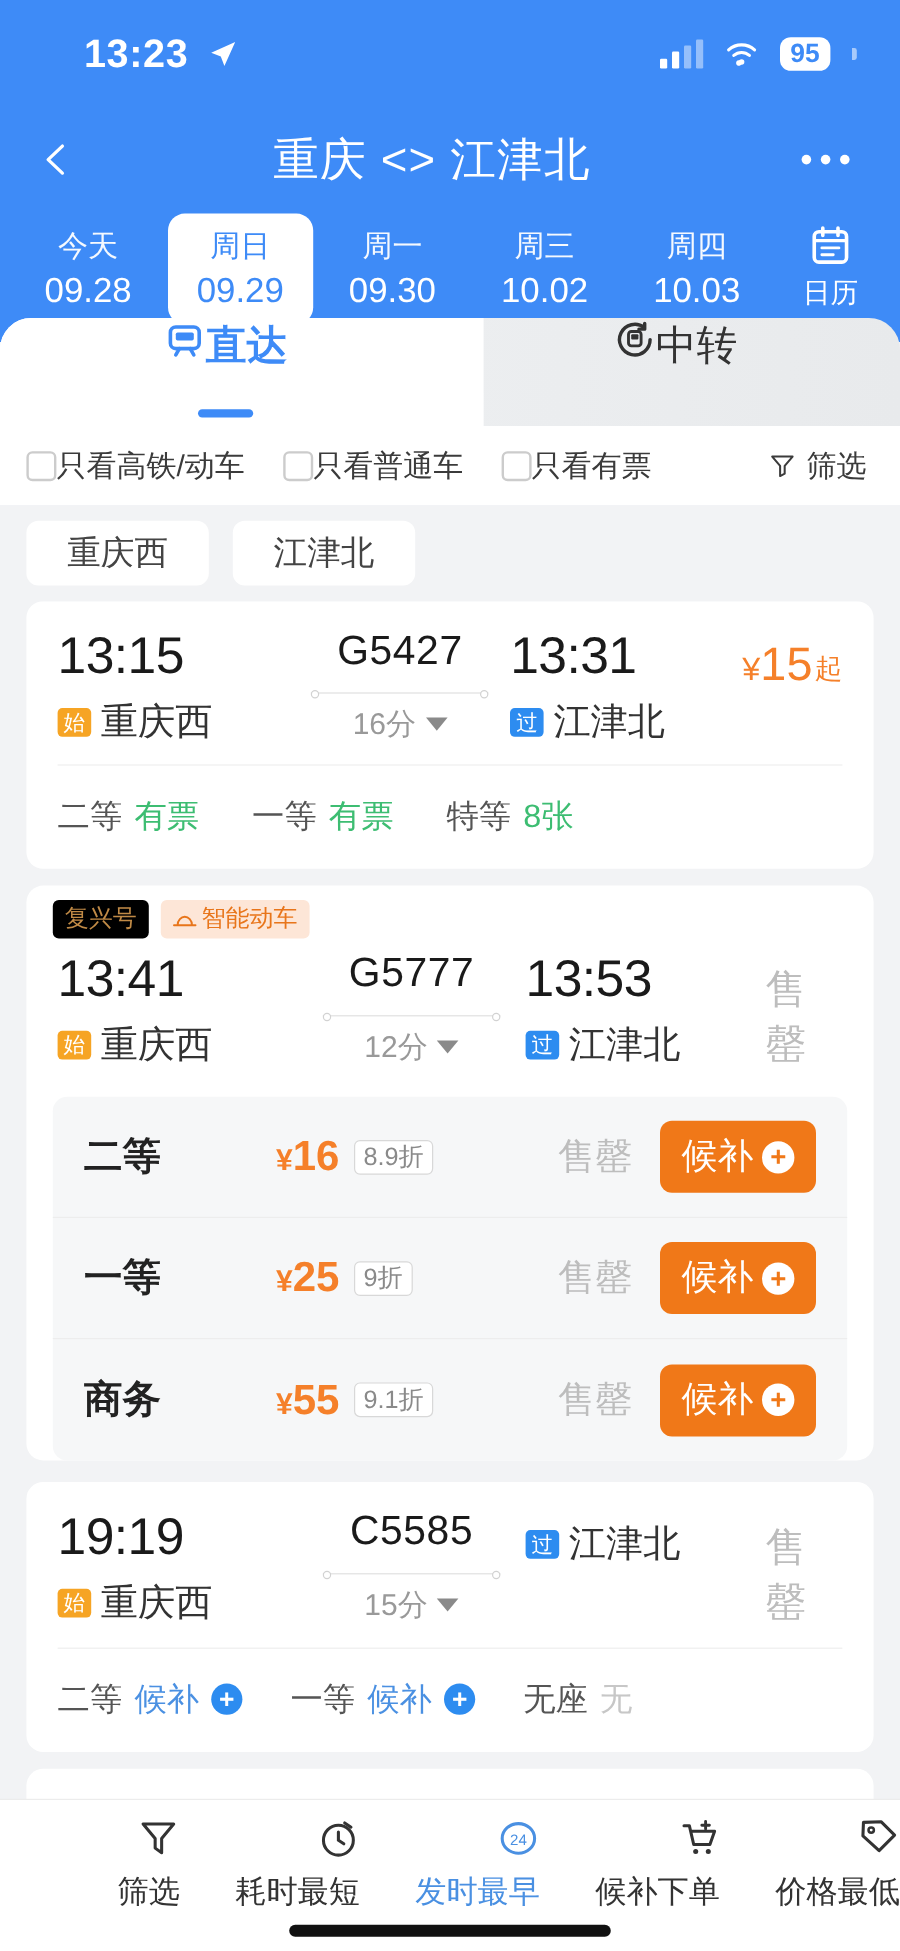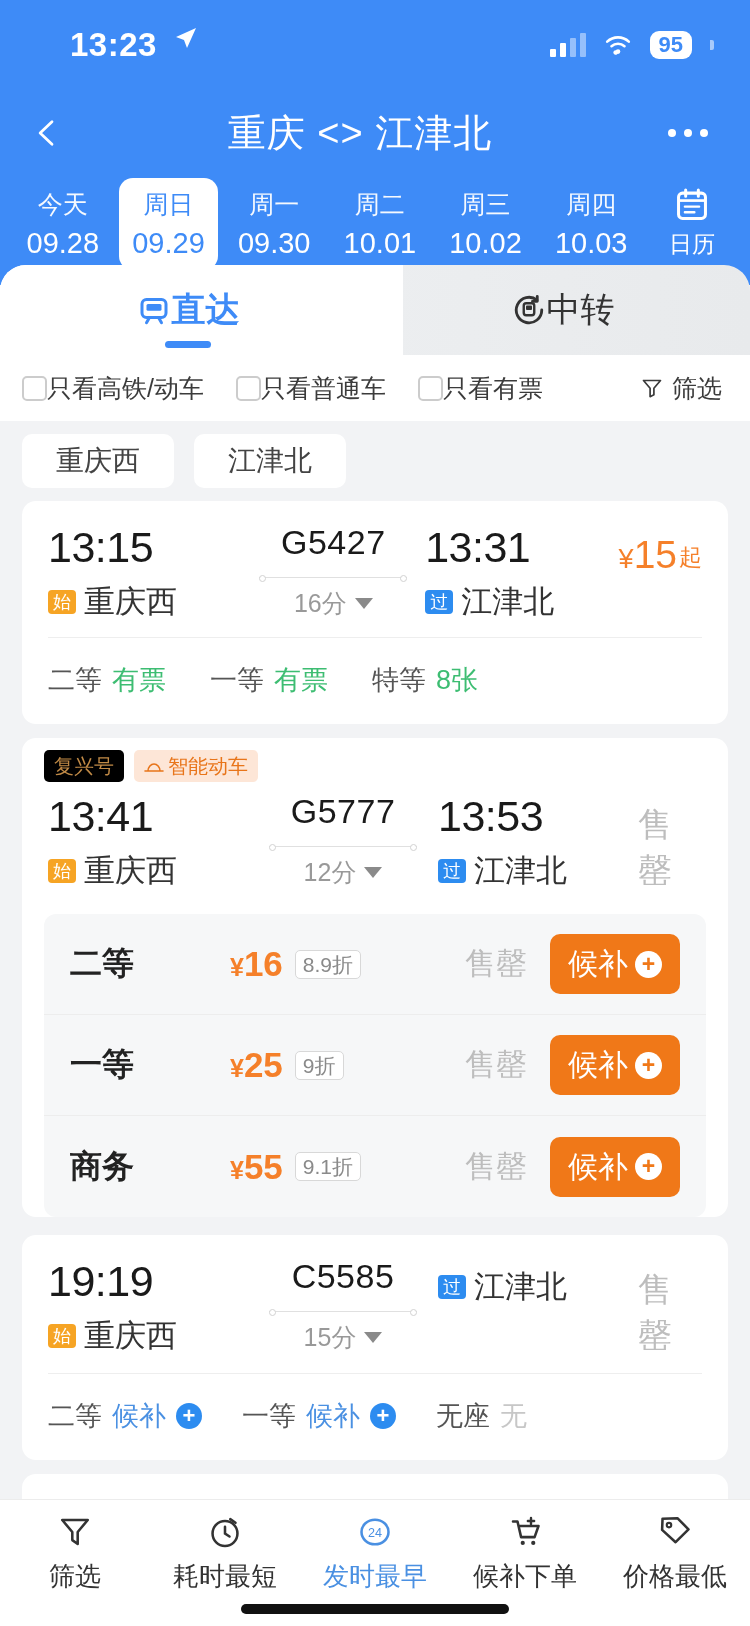--- a/index.html
+++ b/index.html
@@ -13,21 +13,21 @@
 
   
   .header {
     position: absolute; top: 0; left: 0; width: 750px; height: 285px;
     background: #3e8bf7;
   }
   .statusbar {
     height: 90px; display: flex; align-items: center;
     justify-content: space-between; padding: 0 36px 0 70px;
   }
-  .sb-left { display: flex; align-items: flex-start; gap: 17px; }
+  .sb-left { display: flex; align-items: center; gap: 17px; }
   .sb-time { color: #fff; font-size: 33px; font-weight: 600; letter-spacing: .5px; }
   .loc-arrow { width: 24px; height: 24px; }
   .sb-right { display: flex; align-items: center; gap: 16px; }
   .signal { display: flex; align-items: flex-end; gap: 4px; height: 24px; }
   .signal i { display: block; width: 6px; background: #fff; border-radius: 1px; }
   .signal i:nth-child(1) { height: 8px; }
   .signal i:nth-child(2) { height: 14px; }
   .signal i:nth-child(3) { height: 19px; opacity: .45; }
   .signal i:nth-child(4) { height: 24px; opacity: .45; }
   .wifi { width: 32px; height: 24px; }
@@ -66,21 +66,21 @@
   .cal-item .cl { font-size: 23px; }
 
   
   .tabsheet {
     position: absolute; top: 265px; left: 0; width: 750px; height: 90px;
     background: linear-gradient(to right,#fff 0,#fff 50%,#eceef0 50%,#e8eaec 100%);
     border-radius: 26px 26px 0 0;
   }
   .tabs { display: flex; height: 90px; }
   .tab {
-    flex: 1; display: flex; align-items: center; justify-content: center;
+    flex: 1; display: flex; justify-content: center;
     gap: 0; position: relative; font-size: 34px; color: #333;
   }
   .tab.active { color: #3e8bf7; font-weight: 600;
     background: #fff; border-radius: 26px 26px 0 0; }
   .tab .ti { width: 36px; height: 36px; display: block; }
   .tab.active::after {
     content: ""; position: absolute; bottom: 7px; left: 50%;
     transform: translateX(-50%); width: 46px; height: 7px;
     background: #3e8bf7; border-radius: 4px;
   }
@@ -182,21 +182,21 @@
   
   .tipcard { background: #fff; border-radius: 14px; margin: 0 22px; padding: 34px 26px 40px; }
   .tiptitle { font-size: 30px; color: #333; }
 
   
   .bottomnav {
     position: absolute; bottom: 0; left: 0; width: 750px; height: 126px;
     background: #fff; display: flex; align-items: flex-start; padding-top: 14px;
     box-shadow: 0 -1px 0 #ececec;
   }
-  .bn-item { flex: 1; display: flex; flex-direction: column; align-items: center;
+  .bn-item { flex: 1; display: flex; flex-direction: column; align-items: flex-end;
              gap: 9px; color: #333; font-size: 26px; }
   .bn-item.active { color: #4a90e2; }
   .bn-item svg { width: 36px; height: 36px; display: block; }
   .homebar { position: absolute; bottom: 12px; left: 50%; transform: translateX(-50%);
              width: 268px; height: 10px; background: #111; border-radius: 5px; }
 
   .scrollarea { position: absolute; top: 501px; left: 0; width: 750px; height: 1013px; overflow: hidden; }
 </style>
 </head>
 <body>
@@ -249,24 +249,20 @@
         <span class="dw">今天</span>
         <span class="dd">09.28</span>
       </div>
       <div class="date-item active">
         <span class="dw">周日</span>
         <span class="dd">09.29</span>
       </div>
       <div class="date-item">
         <span class="dw">周一</span>
         <span class="dd">09.30</span>
-      </div>
-      <div class="date-item">
-        <span class="dw">周二</span>
-        <span class="dd">10.01</span>
       </div>
       <div class="date-item">
         <span class="dw">周三</span>
         <span class="dd">10.02</span>
       </div>
       <div class="date-item">
         <span class="dw">周四</span>
         <span class="dd">10.03</span>
       </div>
       <div class="cal-item">

